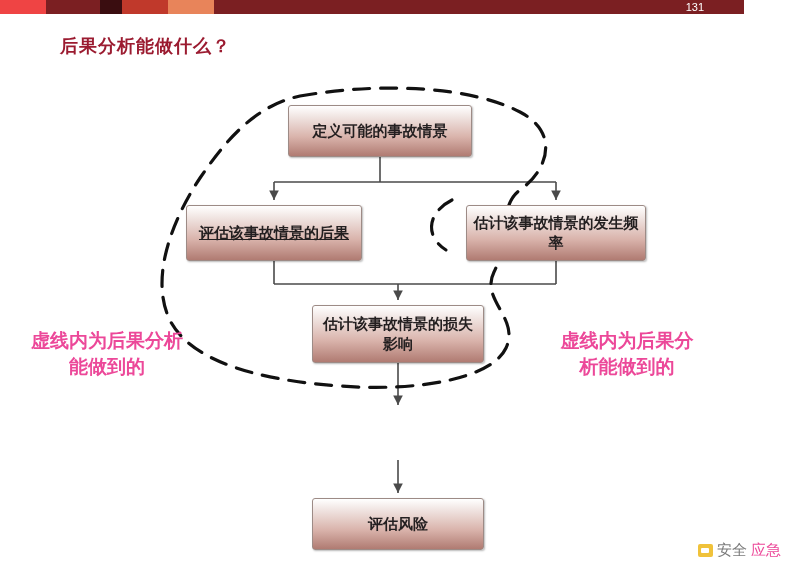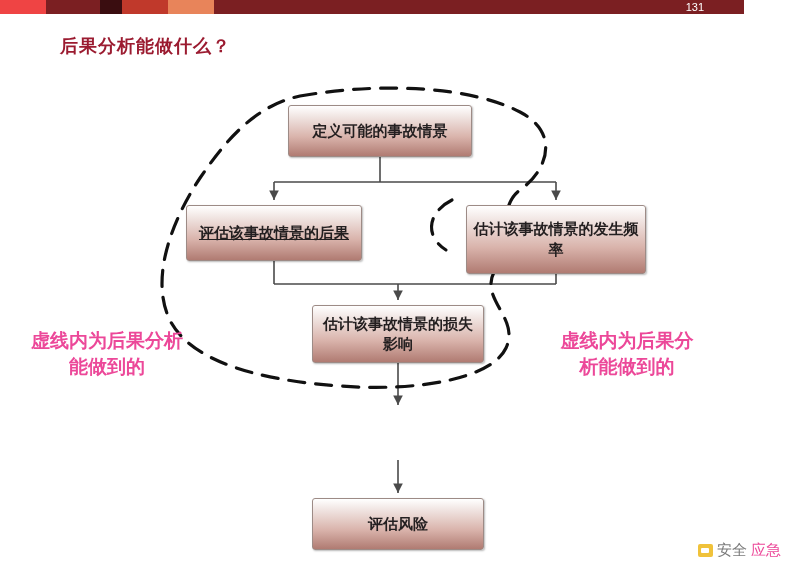--- a/index.html
+++ b/index.html
@@ -70,21 +70,21 @@
     align-items: center;
     justify-content: center;
     text-align: center;
     line-height: 1.35;
     box-sizing: border-box;
     padding: 2px 6px;
   }
 
   .box-define   { left: 288px; top: 105px;  width: 184px; height: 52px; }
   .box-assess   { left: 186px; top: 205px;  width: 176px; height: 56px; text-decoration: underline; }
-  .box-freq     { left: 466px; top: 205px;  width: 180px; height: 69px; }
+  .box-freq     { left: 466px; top: 205px;  width: 180px; height: 56px; }
   .box-loss     { left: 312px; top: 305px;  width: 172px; height: 58px; }
   .box-risklvl  { left: 312px; top: 410px;  width: 172px; height: 50px; }
   .box-evalrisk { left: 312px; top: 498px;  width: 172px; height: 52px; }
 
   
   .annot {
     position: absolute;
     font-size: 19px;
     font-weight: bold;
     color: #ec4899;

